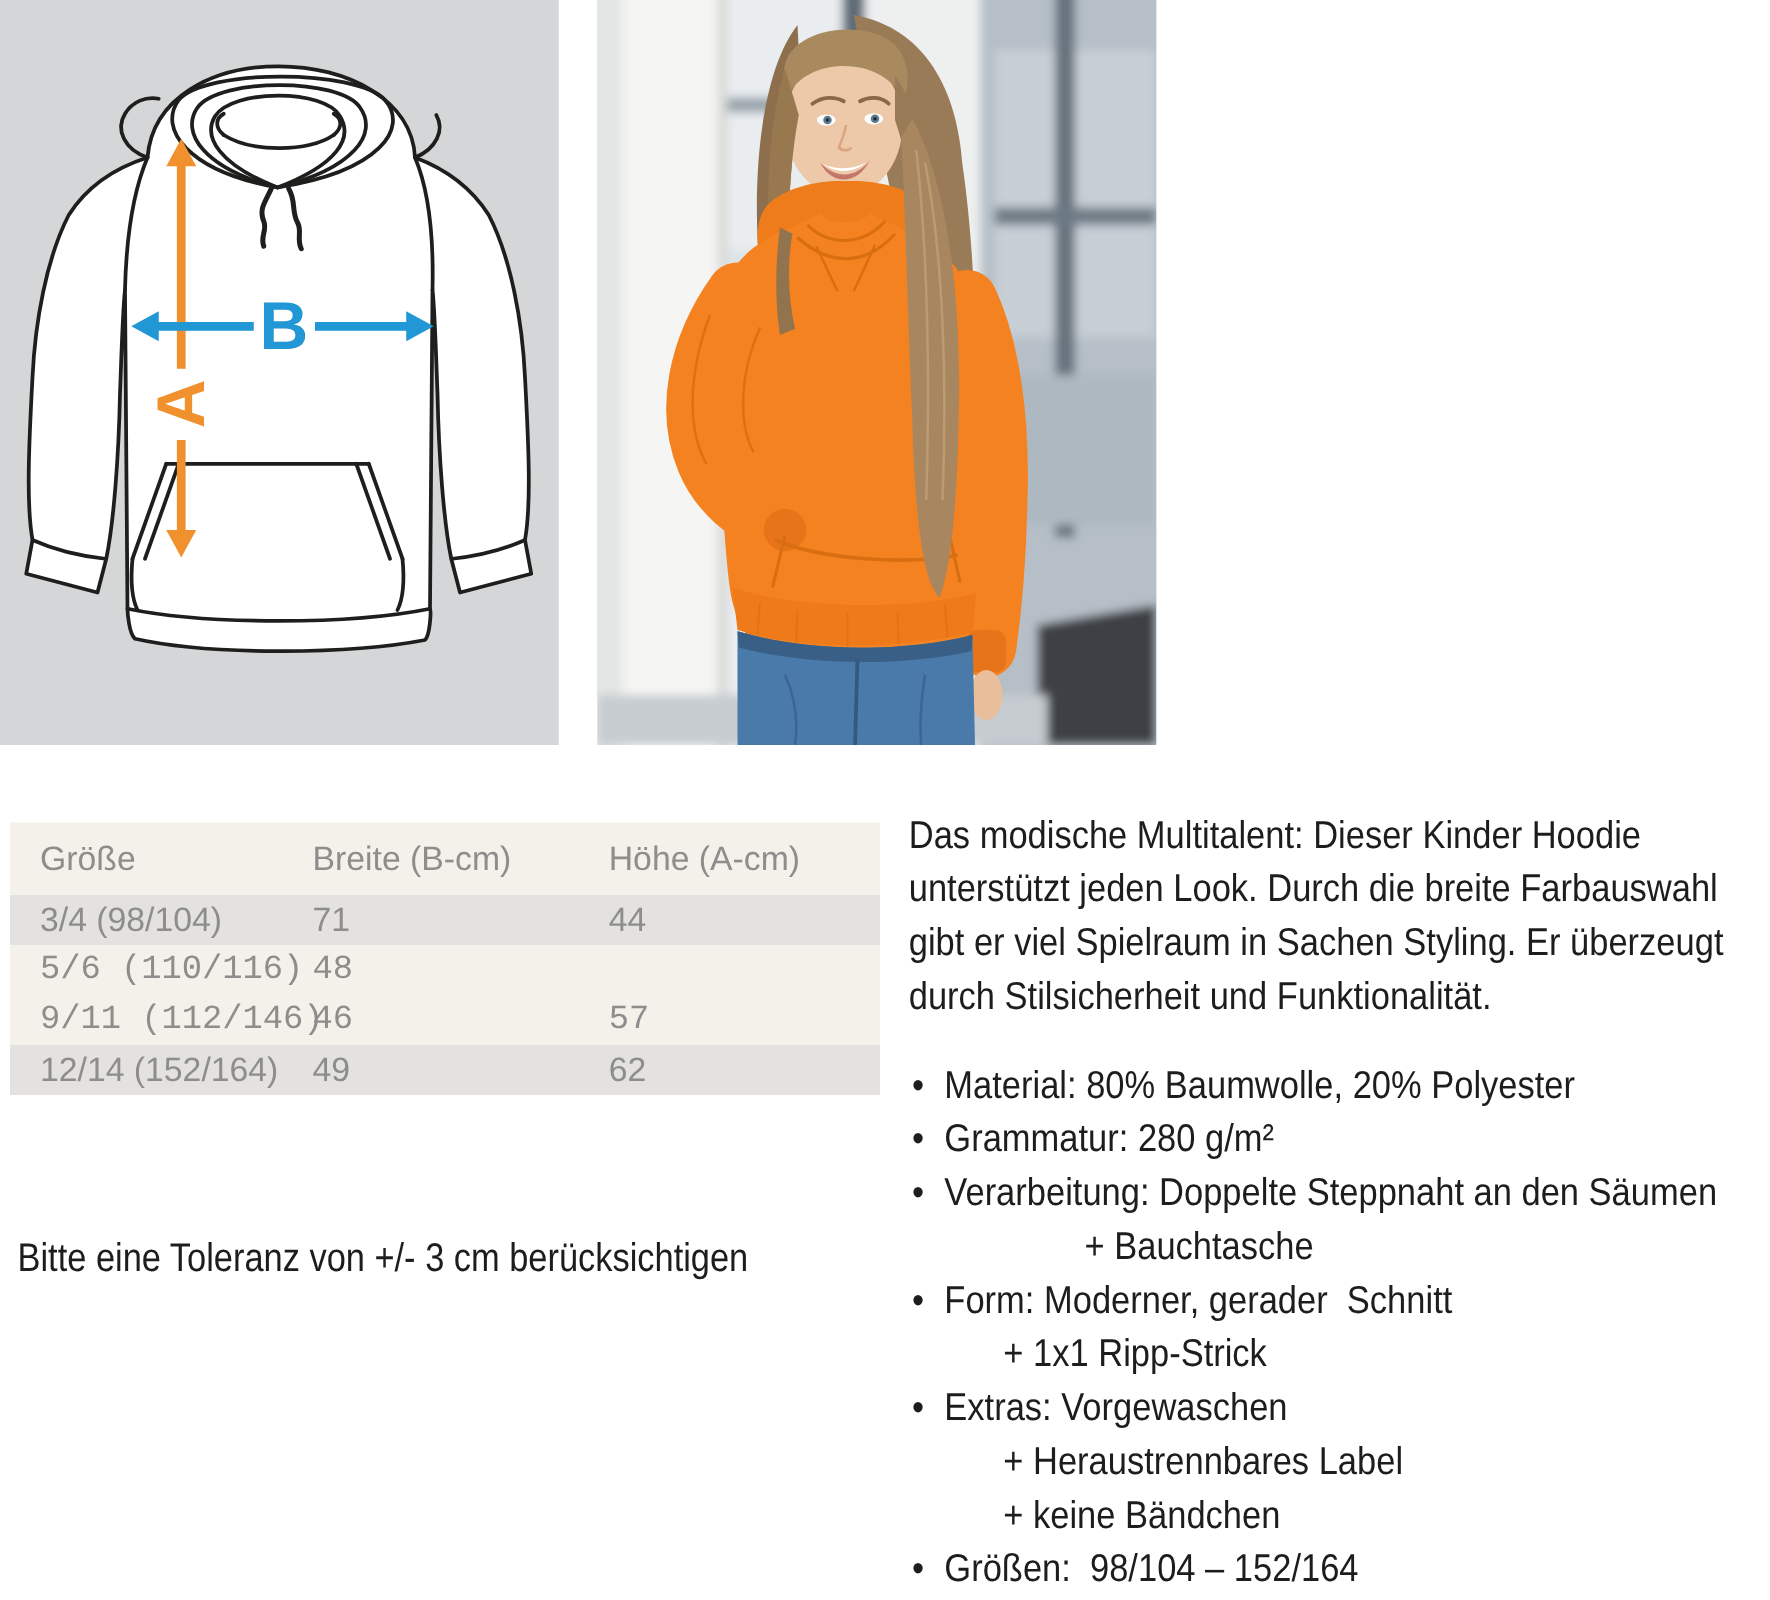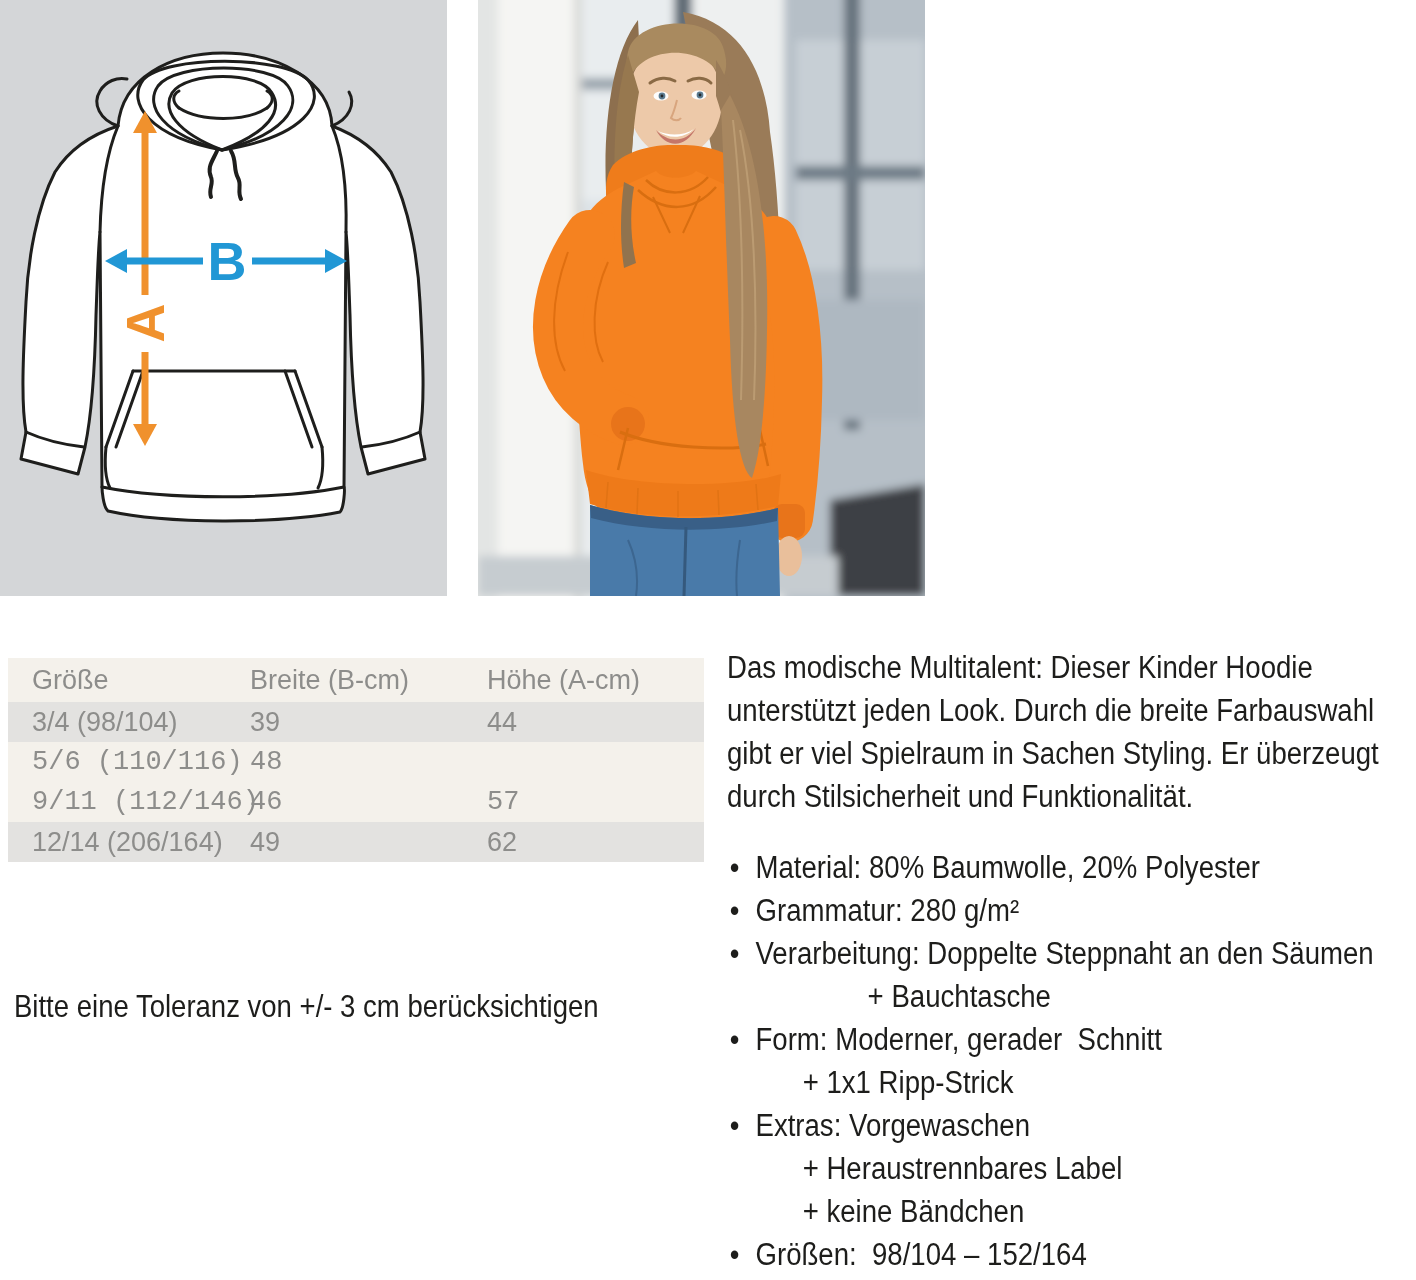--- a/index.html
+++ b/index.html
@@ -9,21 +9,21 @@
   }
   
   .diagram-panel { position:absolute; left:0; top:0; width:447px; height:596px; background:#d4d6d8; }
   .photo-panel   { position:absolute; left:478px; top:0; width:447px; height:596px; background:#cdd5da; }
   .diagram-panel svg, .photo-panel svg { display:block; width:447px; height:596px; }
 
   
   .size-table { position:absolute; left:8px; top:658px; width:696px; font-size:27px; color:#8d8d8b; }
   .t-row { display:grid; grid-template-columns:218px 237px 1fr; padding-left:24px; align-items:center; height:40px; }
   .t-row span { white-space:pre; }
-  .t-head { height:44px; background:#f4f1eb; }
+  .t-head { height:58px; background:#f4f1eb; }
   .t-row.alt  { background:#e3e2e0; }
   .t-row.norm { background:#f4f1eb;font-family:Liberation Mono, monospace; }
 
   
   .note {
     position:absolute; left:14px; top:988px; font-size:32px; color:#1d1d1b;
     transform:scaleX(0.86); transform-origin:left top; white-space:pre;
   }
 
   
@@ -184,34 +184,34 @@
 
   <div class="size-table">
     <div class="t-row t-head">
       <span>Größe</span>
       <span>Breite (B-cm)</span>
       <span>Höhe (A-cm)</span>
     </div>
     <div>
         <div class="t-row alt">
           <span>3/4 (98/104)</span>
-          <span>39</span>
+          <span>71</span>
           <span>44</span>
         </div>
         <div class="t-row norm">
           <span>5/6 (110/116)</span>
           <span>48</span>
         </div>
         <div class="t-row norm">
           <span>9/11 (112/146)</span>
           <span>46</span>
           <span>57</span>
         </div>
         <div class="t-row alt">
-          <span>12/14 (206/164)</span>
+          <span>12/14 (152/164)</span>
           <span>49</span>
           <span>62</span>
         </div>
       </div>
   </div>
 
   <div class="note">Bitte eine Toleranz von +/- 3 cm berücksichtigen</div>
 
   <div class="desc">
     <div class="para">

